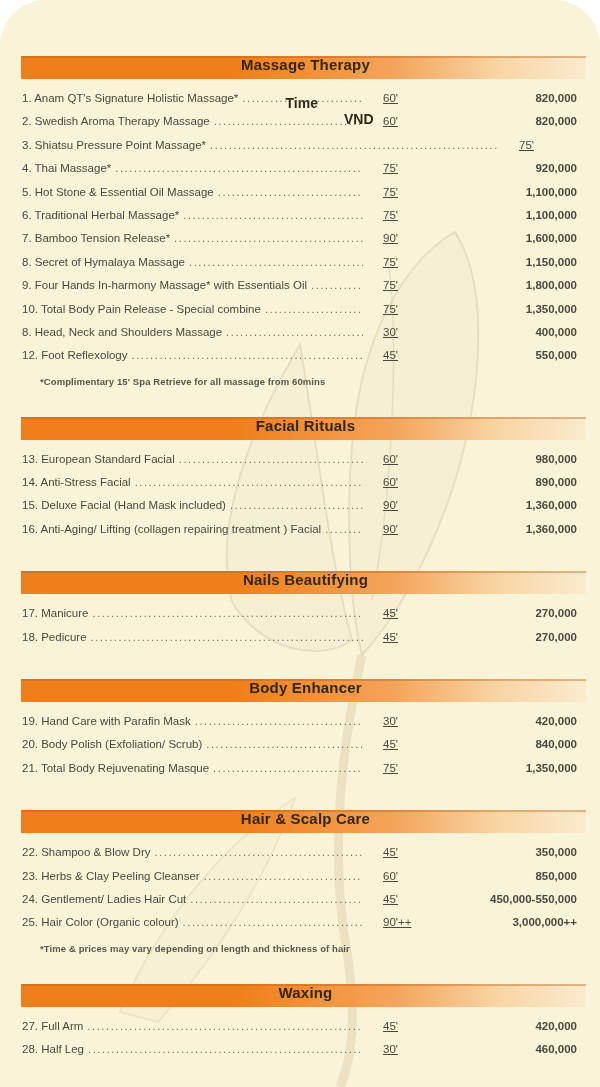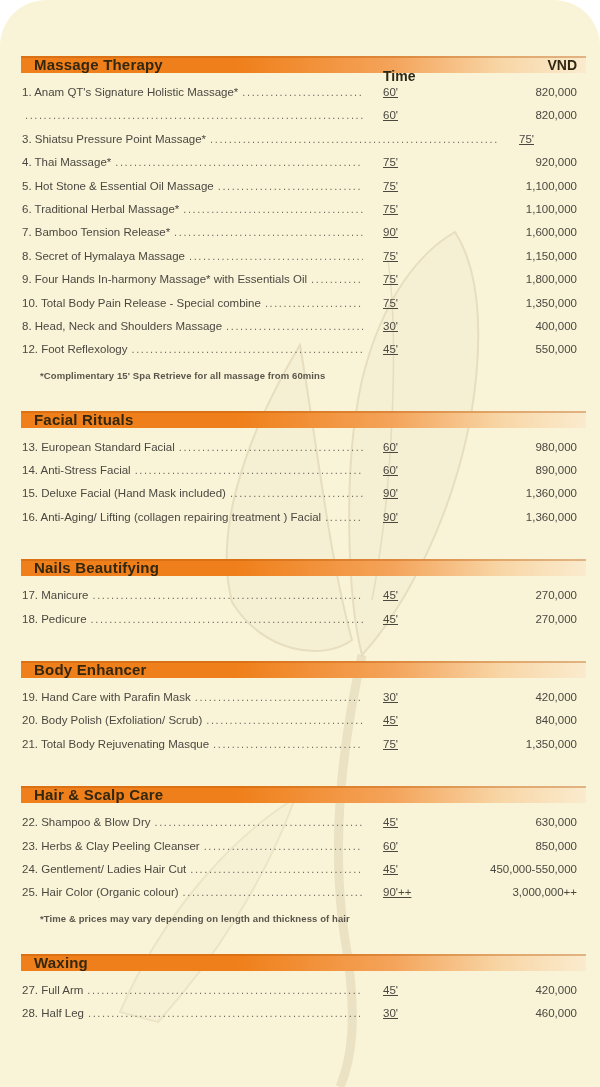--- a/index.html
+++ b/index.html
@@ -20,26 +20,27 @@
   }
   .watermark {
     position: absolute; top: 0; left: 0;
     width: 600px; height: 1087px;
     z-index: 0; pointer-events: none;
   }
   .content { position: relative; z-index: 1; }
 
   .menu-section { margin: 0 14px 30px 21px; }
   .section-bar {
-    height: 17px;
+    height: 23px;
     display: flex; align-items: center;
     background: linear-gradient(90deg, #EF7F1A 0%, #EF7F1A 38%, #F4A45B 66%, #F8D6A6 85%, #FAEBCE 100%);
     box-shadow: inset 0 2px 0 rgba(186, 90, 10, 0.38);
     padding: 0 9px 0 13px;
     margin-bottom: 8px;
+    flex-direction: column;
   }
   .section-title {
     flex: 1;
     font-weight: bold; font-size: 15px;
     color: #33270F; letter-spacing: 0.2px;
     white-space: nowrap;
   }
   .bar-time {
     width: 58px; padding-left: 18px;
     font-weight: bold; font-size: 14px; color: #2E2714; margin-top: 22px;
@@ -59,21 +60,21 @@
   .row-name { white-space: nowrap; padding-left: 1px; }
   .leader {
     flex: 1; overflow: hidden; white-space: nowrap;
     color: #6E6A5E; margin: 0 2px 0 4px;
   }
   .leader::after {
     content: "..........................................................................................................................................................................";
     letter-spacing: 1.6px; font-size: 11px;
   }
   .row-time { width: 58px; padding-left: 18px; white-space: nowrap; text-decoration: underline; }
-  .row-price { width: 136px; text-align: right; white-space: nowrap; }
+  .row-price { width: 136px; text-align: right; white-space: nowrap; font-weight: bold; }
 
   .footnote {
     margin: 8px 0 0 19px;
     font-size: 9.5px; font-weight: bold;
     color: #5A564B; letter-spacing: 0.1px;
   }
 </style>
 </head>
 <body>
 
@@ -99,20 +100,21 @@
       </div>
       <div class="rows">
   <div class="menu-row">
     <span class="row-name">1. Anam QT's Signature Holistic Massage*</span>
     <span class="leader"></span>
     <span class="row-time">60'</span>
     <span class="row-price">820,000</span>
   </div>
 
   <div class="menu-row">
+    <span class="row-name">2. Swedish Aroma Therapy Massage</span>
     <span class="leader"></span>
     <span class="row-time">60'</span>
     <span class="row-price">820,000</span>
   </div>
 
   <div class="menu-row">
     <span class="row-name">3. Shiatsu Pressure Point Massage*</span>
     <span class="leader"></span>
     <span class="row-time">75'</span>
   </div>
@@ -269,21 +271,21 @@
 
     <section class="menu-section">
       <div class="section-bar">
         <span class="section-title">Hair &amp; Scalp Care</span>
       </div>
       <div class="rows">
   <div class="menu-row">
     <span class="row-name">22. Shampoo &amp; Blow Dry</span>
     <span class="leader"></span>
     <span class="row-time">45'</span>
-    <span class="row-price">630,000</span>
+    <span class="row-price">350,000</span>
   </div>
 
   <div class="menu-row">
     <span class="row-name">23. Herbs &amp; Clay Peeling Cleanser</span>
     <span class="leader"></span>
     <span class="row-time">60'</span>
     <span class="row-price">850,000</span>
   </div>
 
   <div class="menu-row">

